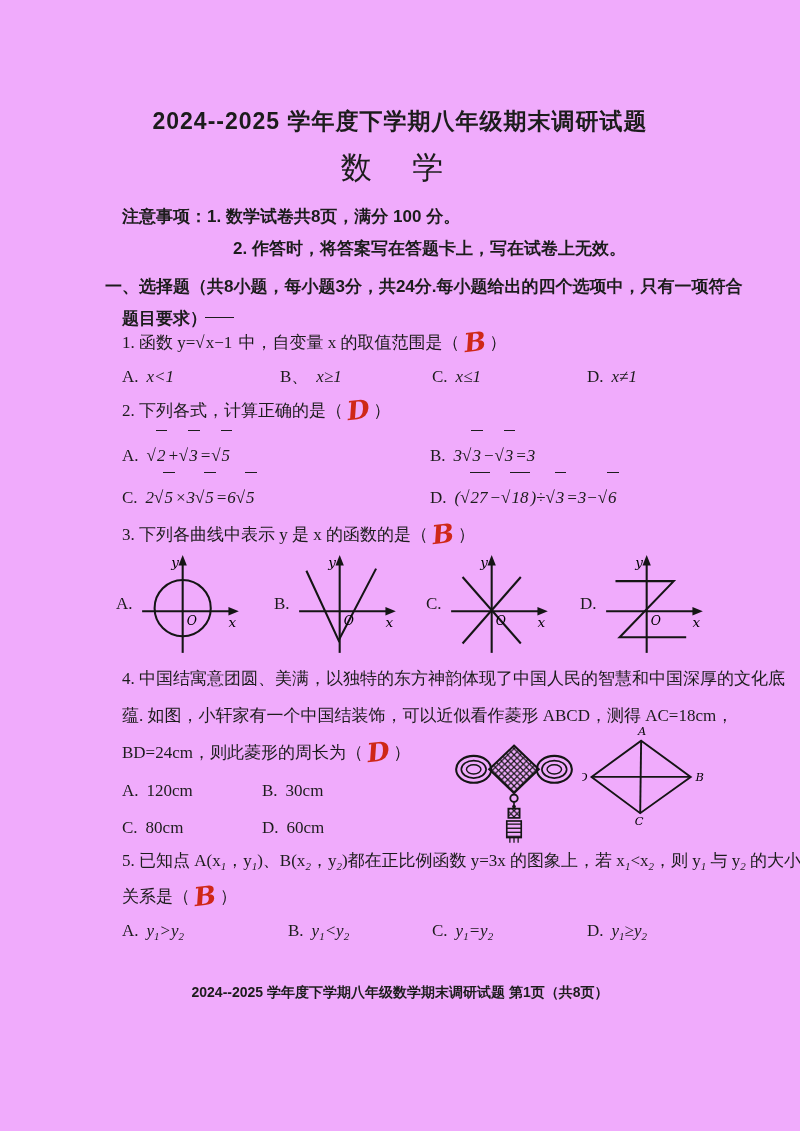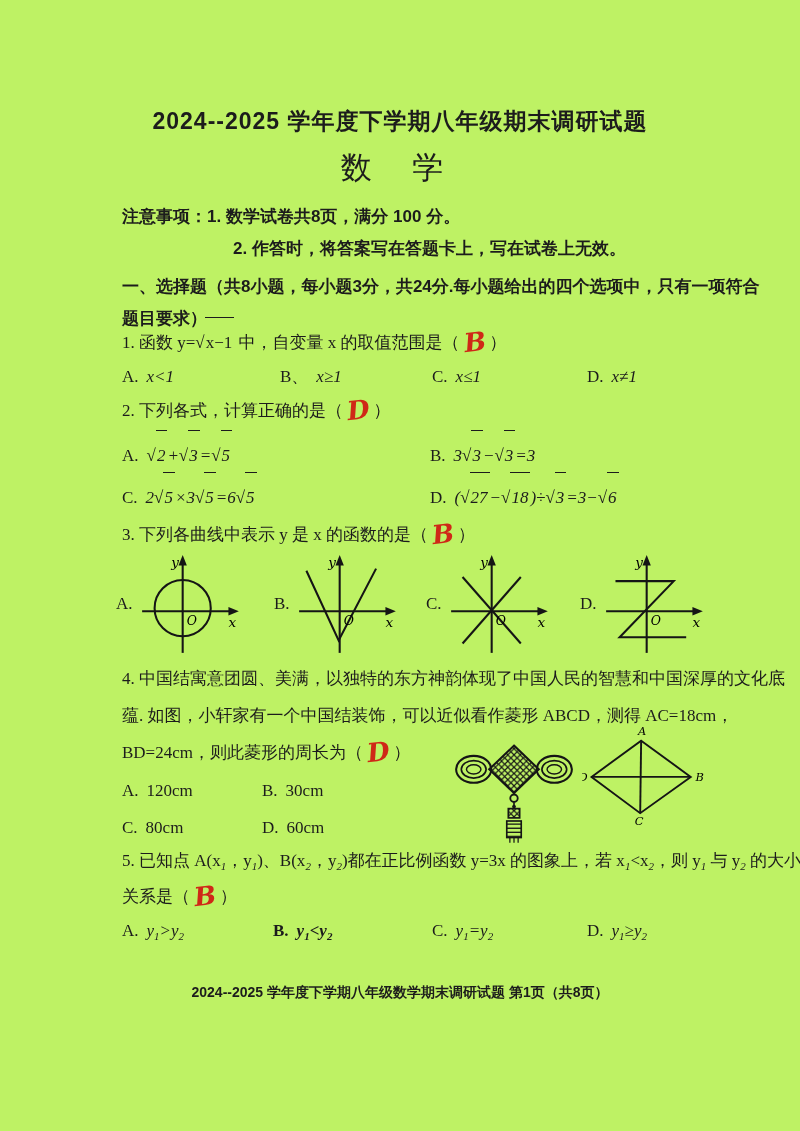--- a/index.html
+++ b/index.html
@@ -1,18 +1,18 @@
 <!DOCTYPE html>
 <html><head>
 <meta charset="utf-8">
 <style>
   html,body{margin:0;padding:0;background:#e8e8e8;}
   .page{
     position:relative; width:800px; height:1131px; margin:0 auto;
-    background:#bef264; overflow:hidden;
+    background:#f0abfc; overflow:hidden;
     font-family:"Liberation Serif", serif; color:#1c1c1c;
   }
   .line{position:absolute; white-space:nowrap; font-size:17px; line-height:1;}
   .hei{font-family:"Liberation Sans", sans-serif; font-weight:700;}
   .title{left:0; right:0; text-align:center; font-size:23px; letter-spacing:1px;}
   .subject{left:0; right:0; text-align:center; font-size:31px; letter-spacing:16px; font-weight:400;}
   .footer{left:0; right:0; text-align:center; font-size:14px;}
   .stem{font-size:17px;}
   .olabel{font-family:"Liberation Serif", serif; margin-right:8px;}
   .omath{font-style:italic;}
@@ -35,21 +35,21 @@
 <body>
 
 <div class="page">
 
   <div class="line hei title" style="top:110px;">2024--2025 学年度下学期八年级期末调研试题</div>
   <div class="line hei subject" style="top:152px;">数 学</div>
 
   <div class="line hei" style="left:122px; top:208px;">注意事项：1. 数学试卷共8页，满分 100 分。</div>
   <div class="line hei" style="left:213px; top:240px;margin-left:20px;">2. 作答时，将答案写在答题卡上，写在试卷上无效。</div>
 
-  <div class="line hei" style="left:122px; top:278px;">一、选择题（共8小题，每小题3分，共24分.每小题给出的四个选项中，只有一项符合</div>
+  <div class="line hei" style="left:105px; top:278px;">一、选择题（共8小题，每小题3分，共24分.每小题给出的四个选项中，只有一项符合</div>
   <div class="line hei" style="left:122px; top:310px;">题目要求）</div>
 
   <div class="line stem" style="left:122px; top:334px;">
     <span>1. 函数 y=<span class="sqrt">√<span class="vinc">x−1</span></span> 中，自变量 x 的取值范围是</span><span class="paren">（</span><span class="ans">B</span><span class="paren">）</span>
   </div>
   <div class="line" style="left:122px; top:368px;"><span class="olabel">A.</span><span class="omath">x&lt;1</span></div>
   <div class="line" style="left:280px; top:368px;"><span class="olabel">B、</span><span class="omath">x≥1</span></div>
   <div class="line" style="left:432px; top:368px;"><span class="olabel">C.</span><span class="omath">x≤1</span></div>
   <div class="line" style="left:587px; top:368px;"><span class="olabel">D.</span><span class="omath">x≠1</span></div>
 
@@ -190,19 +190,19 @@
   <div class="line" style="left:122px; top:782px;"><span class="olabel">A.</span><span>120cm</span></div>
   <div class="line" style="left:262px; top:782px;"><span class="olabel">B.</span><span>30cm</span></div>
   <div class="line" style="left:122px; top:819px;"><span class="olabel">C.</span><span>80cm</span></div>
   <div class="line" style="left:262px; top:819px;text-align:right;"><span class="olabel">D.</span><span>60cm</span></div>
 
   <div class="line stem" style="left:122px; top:852px;">5. 已知点 A(x<sub>1</sub>，y<sub>1</sub>)、B(x<sub>2</sub>，y<sub>2</sub>)都在正比例函数 y=3x 的图象上，若 x<sub>1</sub>&lt;x<sub>2</sub>，则 y<sub>1</sub> 与 y<sub>2</sub> 的大小</div>
   <div class="line stem" style="left:122px; top:888px;">
     <span>关系是</span><span class="paren">（</span><span class="ans">B</span><span class="paren">）</span>
   </div>
   <div class="line" style="left:122px; top:922px;"><span class="olabel">A.</span><span class="omath">y<sub>1</sub>&gt;y<sub>2</sub></span></div>
-  <div class="line" style="left:273px; top:922px;font-weight:bold;"><span class="olabel">B.</span><span class="omath">y<sub>1</sub>&lt;y<sub>2</sub></span></div>
+  <div class="line" style="left:288px; top:922px;"><span class="olabel">B.</span><span class="omath">y<sub>1</sub>&lt;y<sub>2</sub></span></div>
   <div class="line" style="left:432px; top:922px;"><span class="olabel">C.</span><span class="omath">y<sub>1</sub>=y<sub>2</sub></span></div>
   <div class="line" style="left:587px; top:922px;text-align:right;"><span class="olabel">D.</span><span class="omath">y<sub>1</sub>≥y<sub>2</sub></span></div>
 
   <div class="line hei footer" style="top:985px;">2024--2025 学年度下学期八年级数学期末调研试题 第1页（共8页）</div>
 
 </div>
 
 </body></html>

